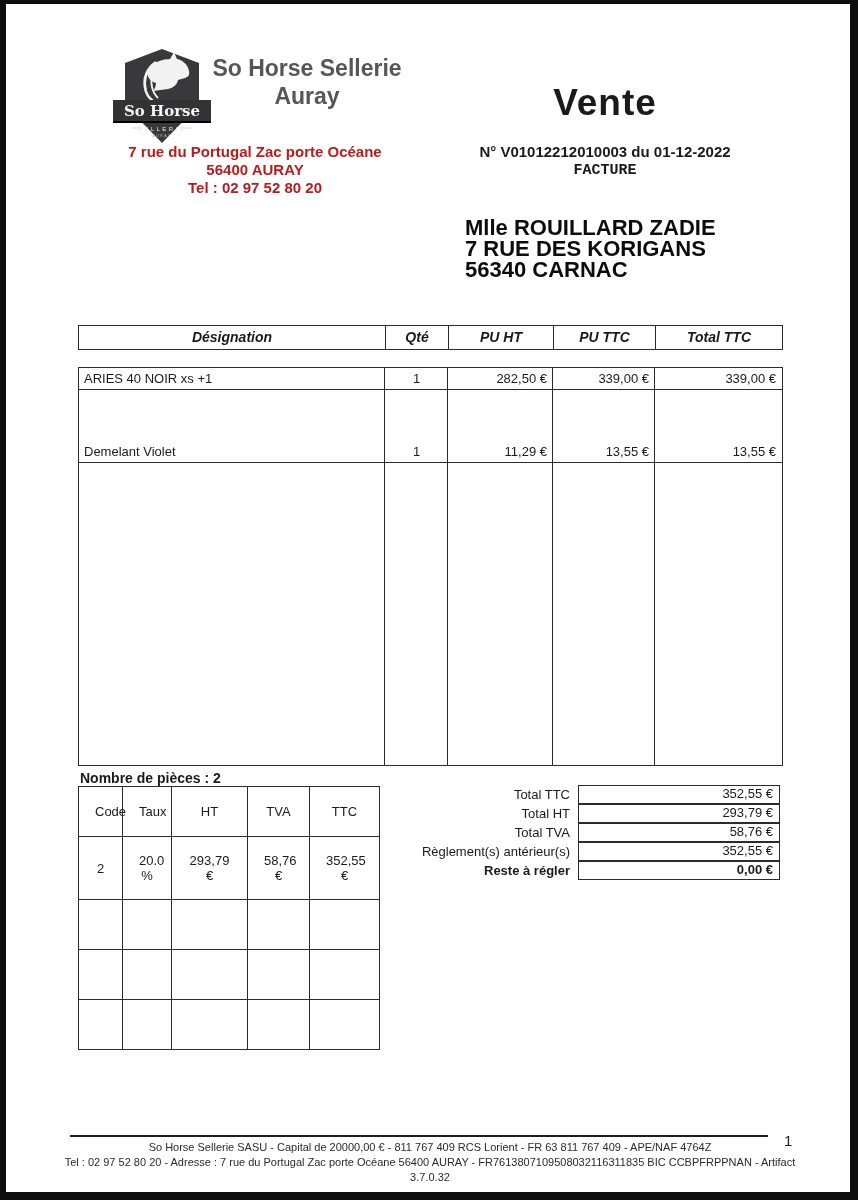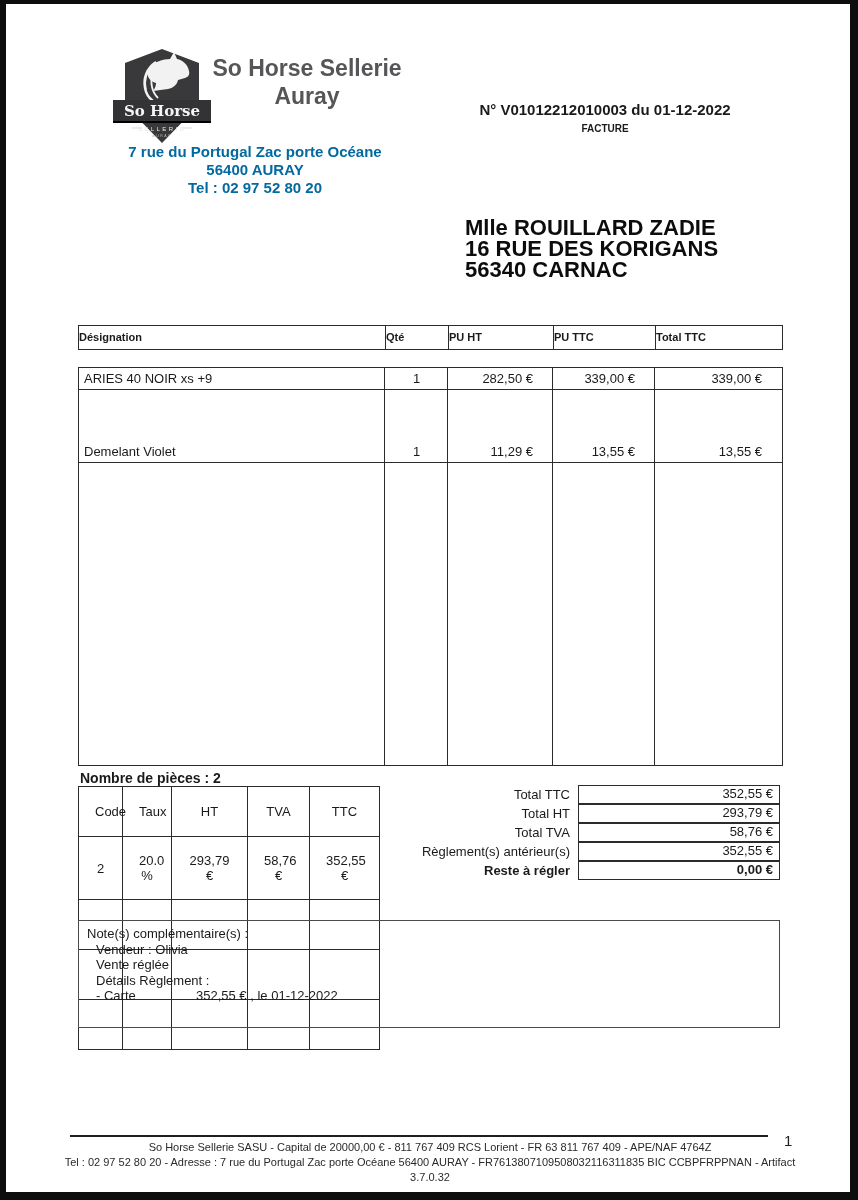--- a/index.html
+++ b/index.html
@@ -17,56 +17,57 @@
   .abs{position:absolute;}
 
   
   .logo-wrap{left:104px;top:42px;width:104px;height:100px;}
   .company-name{
     left:186px;top:50px;width:230px;text-align:center;
     font-size:23px;font-weight:bold;color:#565658;line-height:28px;
   }
   .company-address{
     left:54px;top:139px;width:390px;text-align:center;
-    font-size:15px;font-weight:bold;line-height:18px;color:#0369a1;
+    font-size:15px;font-weight:bold;line-height:18px;color:#b91c1c;
   }
   .sale-block{left:424px;top:78px;width:350px;text-align:center;}
   .sale-title{font-size:37px;font-weight:bold;letter-spacing:1px;}
   .sale-number{margin-top:18px;font-size:15px;font-weight:bold;line-height:19px;}
-  .sale-type{font-size:10px;font-weight:bold;line-height:19px;}
+  .sale-type{font-size:15px;font-weight:bold;line-height:19px;font-family:Liberation Mono, monospace;}
   .customer{
     left:459px;top:213px;width:320px;
     font-size:22px;font-weight:bold;line-height:21px;color:#0c0c0c;
   }
 
   
   .items-header{
     left:72px;top:321px;width:705px;height:25px;
     border:1px solid #2b2b2b;box-sizing:border-box;
     display:grid;grid-template-columns:306px 63px 105px 102px 1fr;
   }
   .items-header .hcell{
-    font-size:11px;font-weight:bold;text-align:left;line-height:23px;
+    font-size:14px;font-weight:bold;text-align:center;line-height:23px;
     border-left:1px solid #2b2b2b;
+    font-style:italic;
   }
   .items-header .hcell:first-child{border-left:none;}
   .items-body{
     left:72px;top:363px;width:705px;height:399px;
     border:1px solid #2b2b2b;box-sizing:border-box;
   }
   .vline{position:absolute;top:0;bottom:0;width:1px;background:#2b2b2b;}
   .item-row{
     position:absolute;left:0;right:0;height:22px;
     display:grid;grid-template-columns:306px 63px 105px 102px 1fr;
     border-bottom:1px solid #2b2b2b;box-sizing:border-box;
     font-size:13px;line-height:21px;
   }
   .c-designation{padding-left:5px;text-align:left;}
   .c-qty{text-align:center;}
-  .c-money{text-align:right;padding-right:20px;}
+  .c-money{text-align:right;padding-right:6px;}
 
   
   .pieces{left:74px;top:766px;font-size:14px;font-weight:bold;}
   .vat-table{left:72px;top:782px;}
   .vat-table table{border-collapse:collapse;table-layout:fixed;width:301px;}
   .vat-table th,.vat-table td{
     border:1px solid #2b2b2b;font-size:13px;font-weight:normal;
     text-align:center;padding:16px;height:17px;
   }
   .vat-table td{height:18px;}
@@ -131,46 +132,47 @@
     </svg>
   </div>
 
   <div class="abs company-address">
     <div>7 rue du Portugal Zac porte Océane</div>
     <div>56400 AURAY</div>
     <div>Tel : 02 97 52 80 20</div>
   </div>
 
   <div class="abs sale-block">
+    <div class="sale-title">Vente</div>
     <div class="sale-number">N° V01012212010003 du 01-12-2022</div>
     <div class="sale-type">FACTURE</div>
   </div>
 
   <div class="abs customer">
     <div>Mlle ROUILLARD ZADIE</div>
-    <div>16 RUE DES KORIGANS</div>
+    <div>7 RUE DES KORIGANS</div>
     <div>56340 CARNAC</div>
   </div>
 
   <div class="abs items-header">
     <div class="hcell">Désignation</div>
     <div class="hcell">Qté</div>
     <div class="hcell">PU HT</div>
     <div class="hcell">PU TTC</div>
     <div class="hcell">Total TTC</div>
   </div>
 
   <div class="abs items-body">
     <div class="vline" style="left:305px;"></div>
     <div class="vline" style="left:368px;"></div>
     <div class="vline" style="left:473px;"></div>
     <div class="vline" style="left:575px;"></div>
 
     <div class="item-row" style="top:0;">
-      <div class="c-designation">ARIES 40 NOIR xs +9</div>
+      <div class="c-designation">ARIES 40 NOIR xs +1</div>
       <div class="c-qty">1</div>
       <div class="c-money">282,50 €</div>
       <div class="c-money">339,00 €</div>
       <div class="c-money">339,00 €</div>
     </div>
     <div class="item-row" style="top:28px;margin-top:45px;">
       <div class="c-designation">Demelant Violet</div>
       <div class="c-qty">1</div>
       <div class="c-money">11,29 €</div>
       <div class="c-money">13,55 €</div>
@@ -245,30 +247,20 @@
     <div class="total-row">
       <div class="t-label">Règlement(s) antérieur(s)</div>
       <div class="t-value">352,55 €</div>
     </div>
     <div class="total-row final">
       <div class="t-label">Reste à régler</div>
       <div class="t-value">0,00 €</div>
     </div>
   </div>
 
-  <div class="abs notes">
-    <div>Note(s) complémentaire(s) :</div>
-    <div class="indent">Vendeur : Olivia</div>
-    <div class="indent">Vente réglée</div>
-    <div class="indent">Détails Règlement :</div>
-    <div class="indent note-pay">
-      <span class="pay-label">- Carte</span>
-      <span>352,55 € , le 01-12-2022</span>
-    </div>
-  </div>
 
   <div class="abs footer-line"></div>
   <div class="abs page-number">1</div>
   <div class="abs footer-text">
     <div>So Horse Sellerie SASU - Capital de 20000,00 €  - 811 767 409 RCS Lorient - FR 63 811 767 409   - APE/NAF 4764Z</div>
     <div>Tel : 02 97 52 80 20 - Adresse : 7 rue du Portugal Zac porte Océane 56400 AURAY    - FR7613807109508032116311835 BIC CCBPFRPPNAN - Artifact</div>
     <div>3.7.0.32</div>
   </div>
 
 </div>

